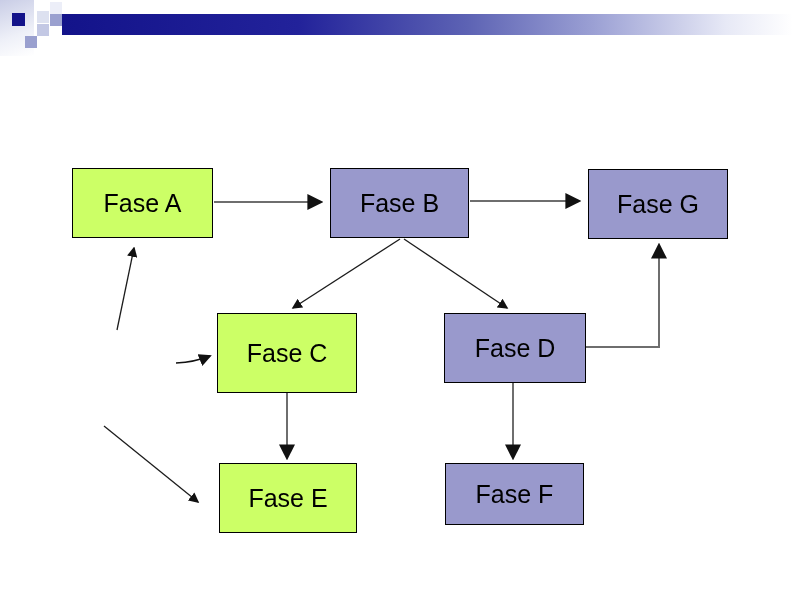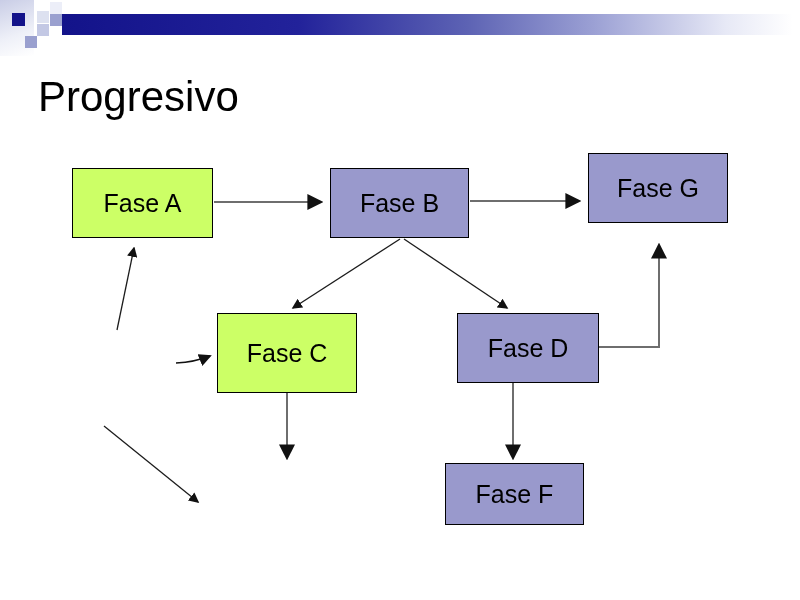--- a/index.html
+++ b/index.html
@@ -28,24 +28,24 @@
   
   .box{
     position:absolute;box-sizing:border-box;border:1.6px solid #000;
     display:flex;align-items:center;justify-content:center;text-align:center;
     font-size:25px;line-height:1.15;padding:2px 4px;
   }
   .green{background:#ccff66;}
   .purple{background:#9999cc;}
   .fase-a{left:72px;top:168px;width:141px;height:70px;}
   .fase-b{left:330px;top:168px;width:139px;height:70px;}
-  .fase-g{left:588px;top:153px;width:140px;height:70px;}
+  .fase-g{left:588px;top:169px;width:140px;height:70px;}
   .fases-activas{left:22px;top:330px;width:153px;height:96px;border-width:2px;}
   .fase-c{left:217px;top:313px;width:140px;height:80px;}
-  .fase-d{left:444px;top:313px;width:142px;height:70px;margin-left:13px;}
+  .fase-d{left:444px;top:313px;width:142px;height:70px;}
   .fase-e{left:219px;top:463px;width:138px;height:70px;}
   .fase-f{left:445px;top:463px;width:139px;height:62px;}
 
   .connector-layer{position:absolute;left:0;top:0;width:800px;height:600px;pointer-events:none;}
   .gray-line{stroke:#6e6e6e;stroke-width:2;fill:none;}
   .black-line{stroke:#1c1c1c;stroke-width:1.3;fill:none;}
   .black-line-thick{stroke:#111111;stroke-width:1.6;fill:none;}
 </style>
 </head>
 <body>
@@ -54,21 +54,20 @@
 
   <div class="left-strip"></div>
   <div class="deco-sq sq1"></div>
   <div class="deco-sq sq2"></div>
   <div class="deco-sq sq3"></div>
   <div class="deco-sq sq4"></div>
   <div class="deco-sq sq5"></div>
   <div class="deco-sq sq6"></div>
   <div class="header-bar"></div>
 
-  <div class="title">Progresivo</div>
 
   <svg class="connector-layer" viewBox="0 0 800 600" xmlns="http://www.w3.org/2000/svg">
     <defs>
       <marker id="ah" viewBox="0 0 10 10" refX="8.5" refY="5" markerWidth="8" markerHeight="8" orient="auto-start-reverse">
         <path d="M0,0 L10,5 L0,10 z" fill="#111"></path>
       </marker>
     </defs>
     <line class="gray-line" x1="214" y1="202" x2="321" y2="202" marker-end="url(#ah)"></line>
     <line class="gray-line" x1="470" y1="201" x2="579" y2="201" marker-end="url(#ah)"></line>
     <line class="black-line" x1="400" y1="239" x2="293" y2="308" marker-end="url(#ah)"></line>
@@ -89,17 +88,20 @@
   </div>
   <div class="box purple fase-g">
     <span>Fase G</span>
   </div>
   <div class="box green  fase-c">
     <span>Fase C</span>
   </div>
   <div class="box purple fase-d">
     <span>Fase D</span>
   </div>
+  <div class="box green  fase-e">
+    <span>Fase E</span>
+  </div>
   <div class="box purple fase-f">
     <span>Fase F</span>
   </div>
 
 </div>
 
 </body></html>

